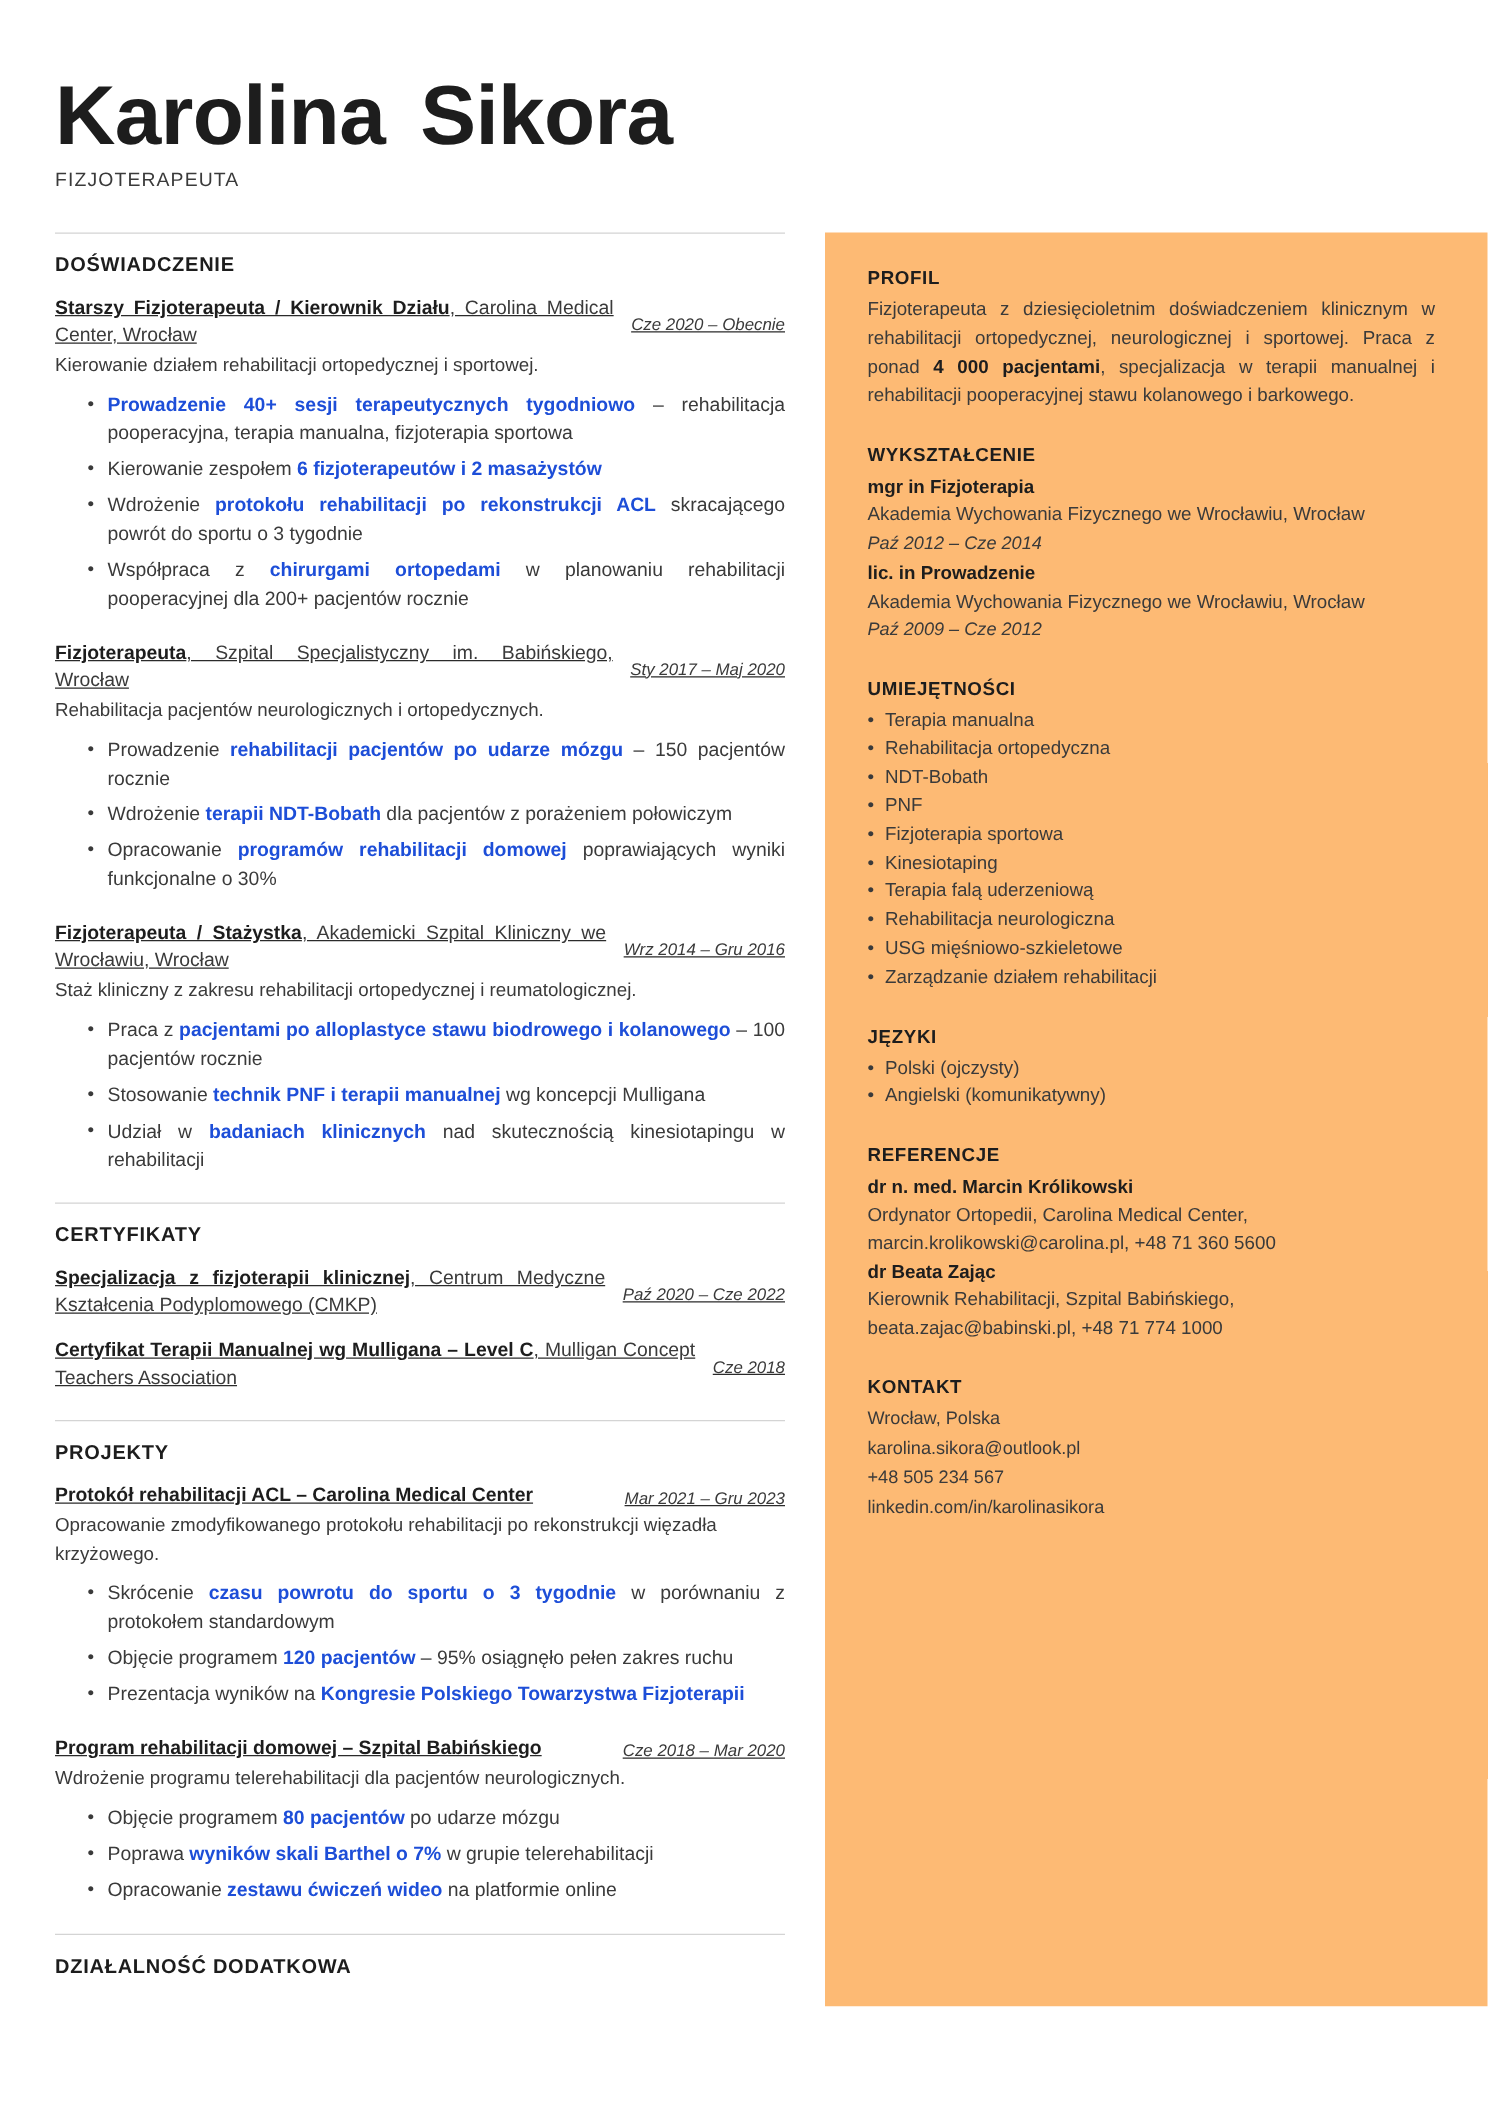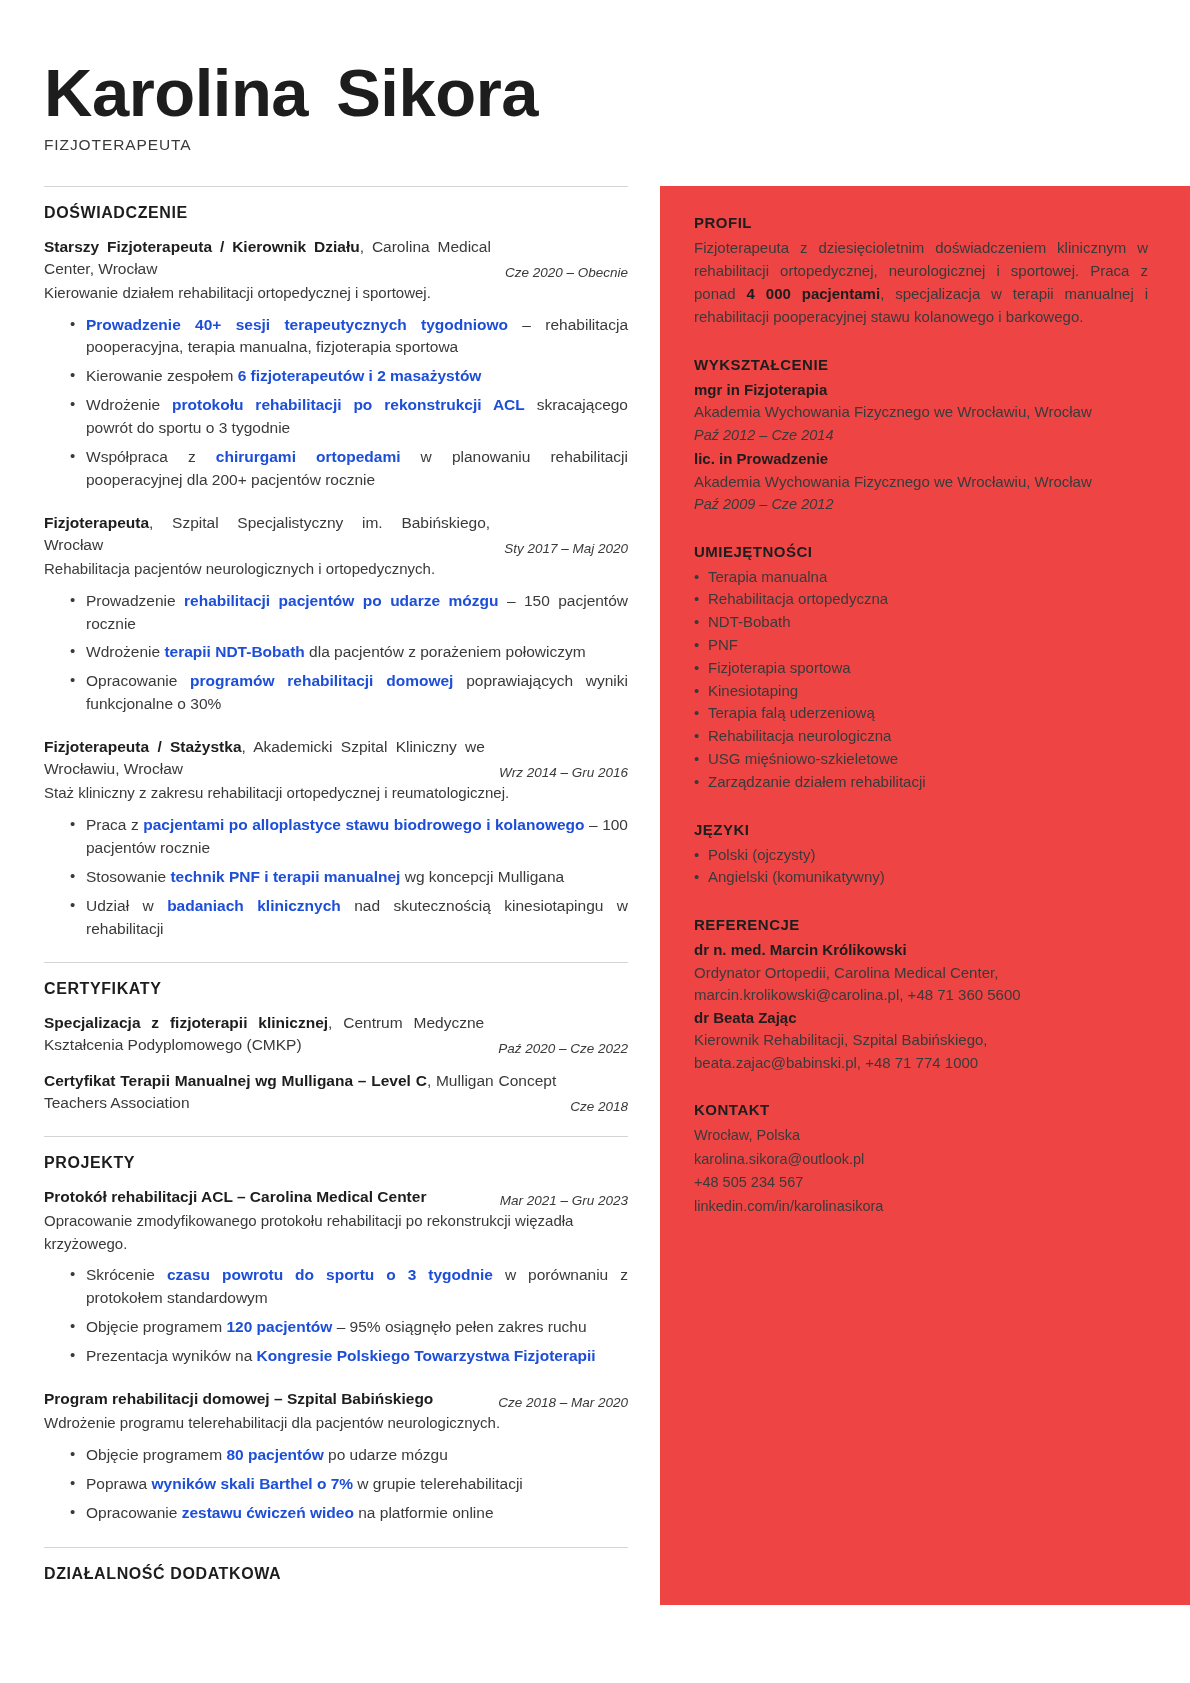--- a/index.html
+++ b/index.html
@@ -50,21 +50,21 @@
     display: flex;
     align-items: flex-start;
     margin-top: 32px;
   }
   .col-left {
     width: 660px;
     padding: 0 32px 0 44px;
   }
   .col-right {
     width: 530px;
-    background: #ef4444;
+    background: #fdba74;
     align-self: stretch;
     min-height: 1080px;
     padding: 28px 42px 34px 34px;
   }
   .right-inner { padding-top: 0; }
 
   
   .rule {
     border-top: 1px solid #d4d4d4;
     margin: 0 0 17px 0;
@@ -73,23 +73,24 @@
     font-size: 16px;
     font-weight: 700;
     letter-spacing: 0.6px;
     color: #1d1d1d;
     margin: 0 0 14px 0;
   }
 
   .entry { margin-bottom: 20px; }
   .entry-top {
     display: flex;
-    align-items: flex-end;
+    align-items: center;
     justify-content: space-between;
     gap: 14px;
+    text-decoration: underline;
   }
   .entry-title {
     font-size: 15.5px;
     line-height: 1.42;
     color: #3a3a3a;
     flex: 1 1 auto;
     text-align: justify;
     font-weight: 400;
   }
   .entry-title b { font-weight: 700; color: #1d1d1d; }

